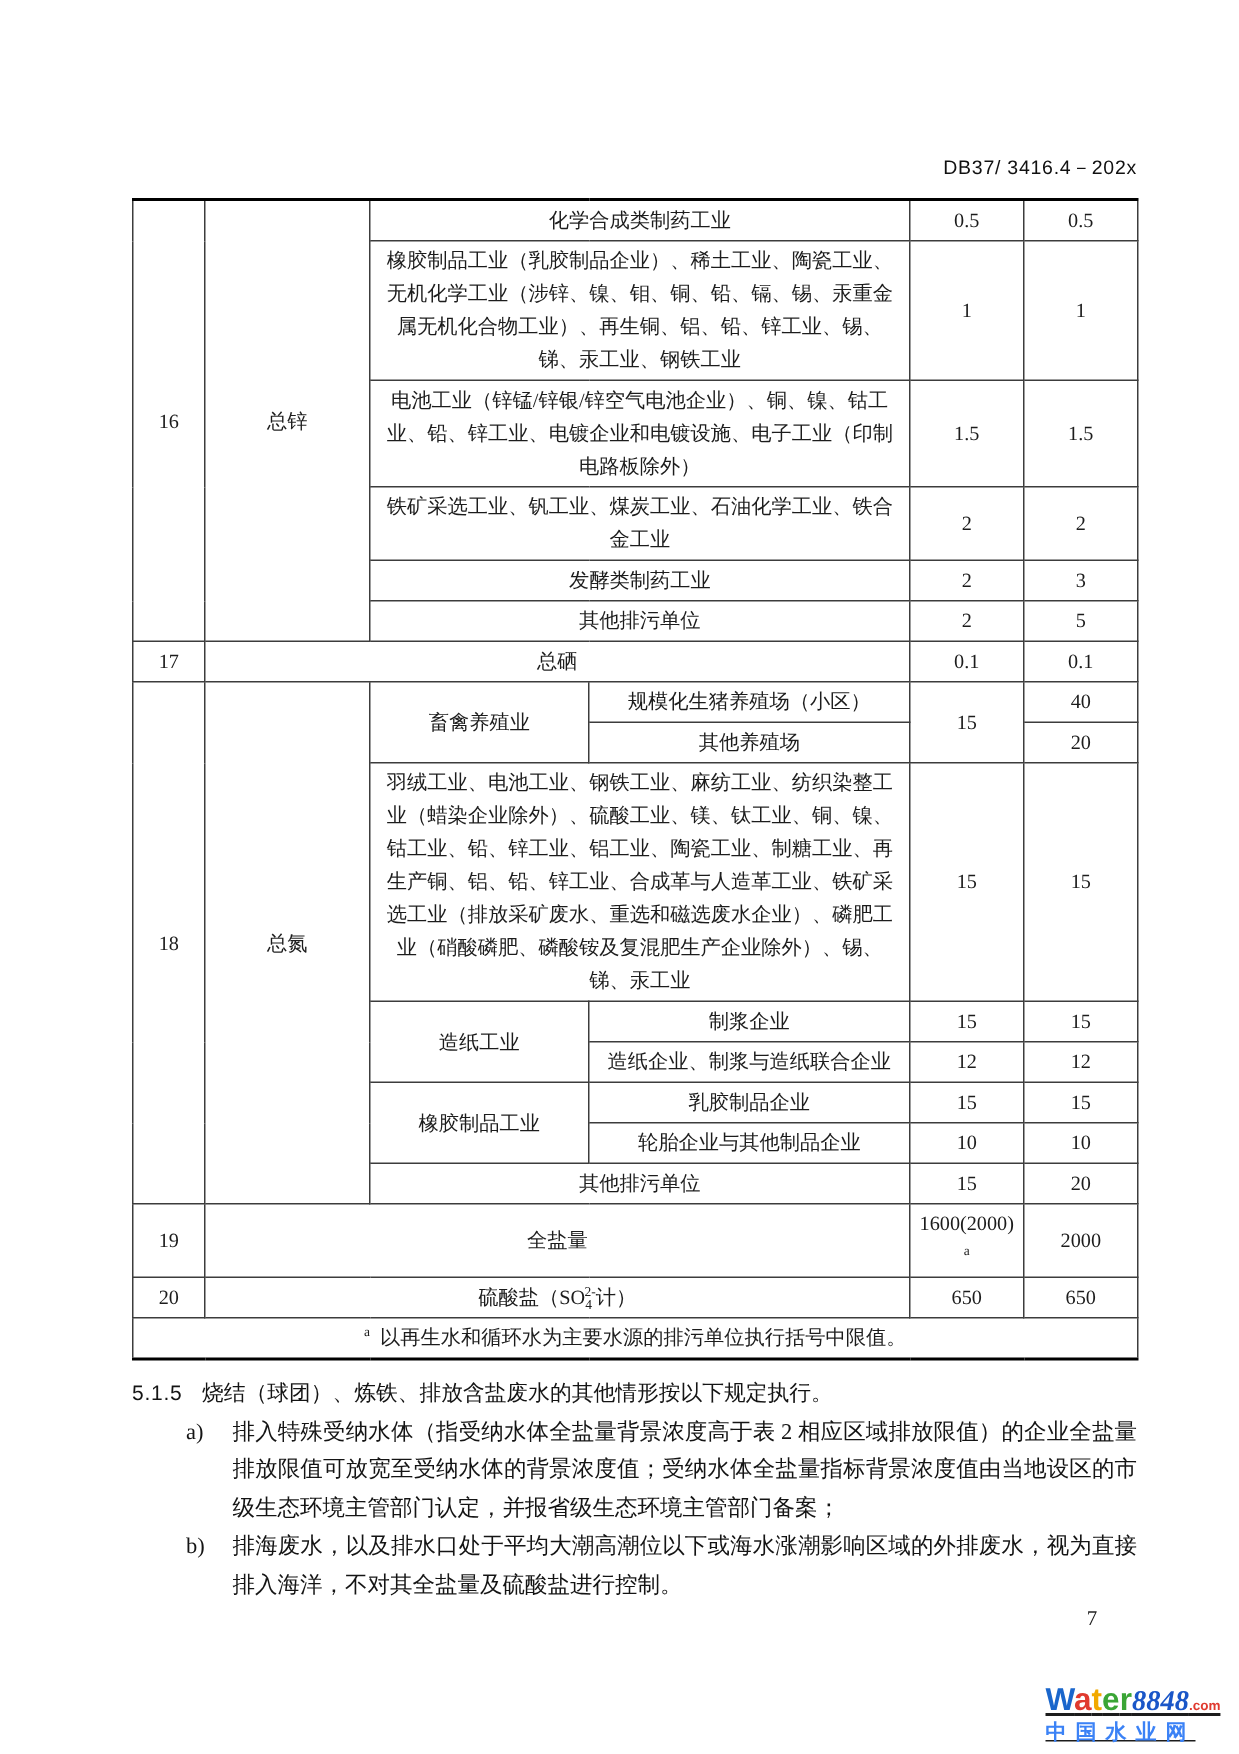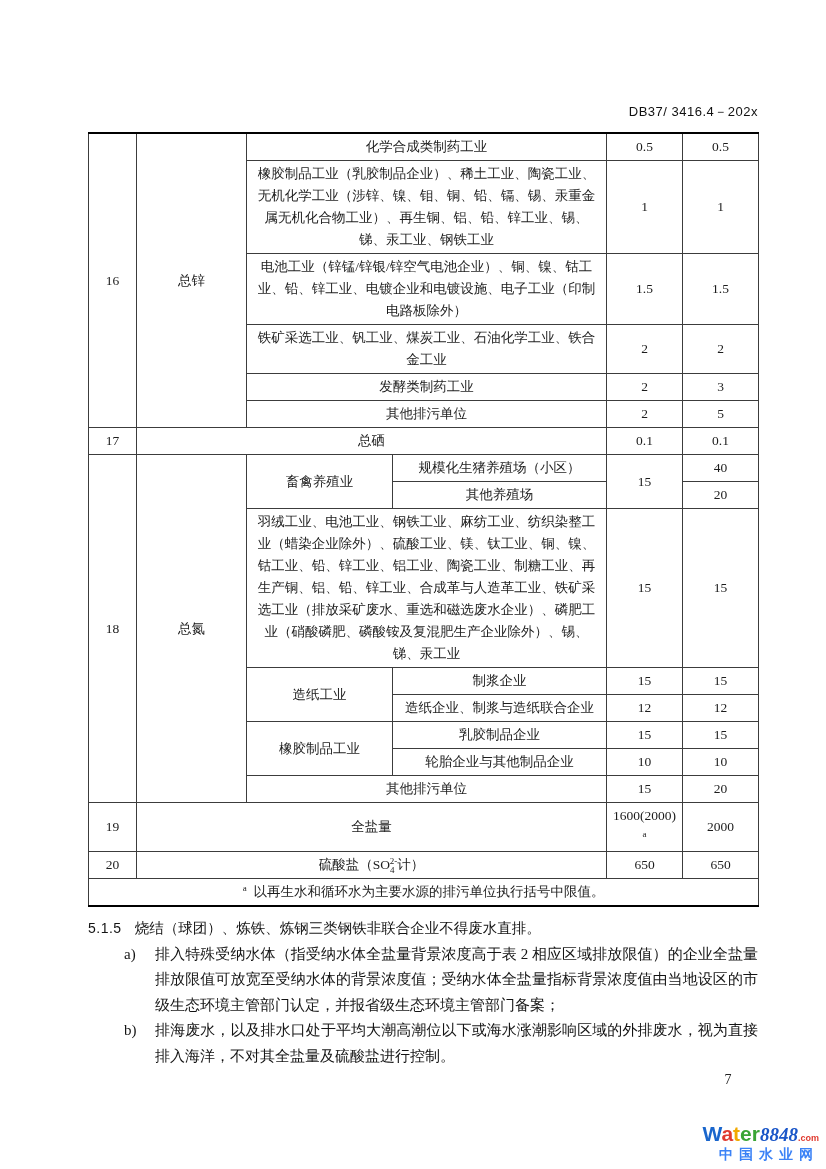--- a/index.html
+++ b/index.html
@@ -43,22 +43,22 @@
     margin:0;text-align:justify;text-justify:inter-ideograph;
     font-size:15px;line-height:25.5px;color:#141414;
     padding-left:67px;text-indent:-31px;
   }
   .ilabel{display:inline-block;width:31px;text-indent:0;}
   .page-number{
     position:absolute;top:1072px;left:698px;width:60px;text-align:center;
     font-size:14px;color:#222;
   }
   .logo{
-    position:absolute;right:7px;bottom:7px;width:122px;text-align:right;
-    font-family:"Liberation Sans","DejaVu Sans",sans-serif;line-height:1.05;
+    position:absolute;right:7px;bottom:7px;width:122px;text-align:left;
+    font-family:"Liberation Sans","DejaVu Sans",sans-serif;line-height:1.05;text-decoration:underline;
   }
   .logo-line1{white-space:nowrap;font-weight:bold;font-size:21px;}
   .logo-line1 .num{
     font-family:"Liberation Serif","DejaVu Serif",serif;
     font-style:italic;font-size:19px;
   }
   .logo-line1 .tld{font-size:9px;font-weight:bold;vertical-align:baseline;}
   .logo-line2{font-weight:bold;font-size:14px;letter-spacing:6px;margin-top:2px;white-space:nowrap;}
 </style>
 </head>
@@ -173,21 +173,21 @@
         </tr>
       </tbody>
     <tbody>
       <tr>
         <td class="footnote" colspan="6"><sup>a</sup>&nbsp;&nbsp;<span>以再生水和循环水为主要水源的排污单位执行括号中限值。</span></td>
       </tr>
     </tbody>
   </table>
 
   <div class="clauses" id="clauses">
-      <p class="clause"><span class="cnum">5.1.5</span><span>烧结（球团）、炼铁、炼钢三类钢铁非联合企业不得废水直排。</span></p>
+      <p class="clause"><span class="cnum">5.1.5</span><span>烧结（球团）、炼铁、排放含盐废水的其他情形按以下规定执行。</span></p>
       <p class="subitem"><span class="ilabel">a)</span><span>排入特殊受纳水体（指受纳水体全盐量背景浓度高于表 2 相应区域排放限值）的企业全盐量排放限值可放宽至受纳水体的背景浓度值；受纳水体全盐量指标背景浓度值由当地设区的市级生态环境主管部门认定，并报省级生态环境主管部门备案；</span></p>
       <p class="subitem"><span class="ilabel">b)</span><span>排海废水，以及排水口处于平均大潮高潮位以下或海水涨潮影响区域的外排废水，视为直接排入海洋，不对其全盐量及硫酸盐进行控制。</span></p>
     </div>
 </div>
 
 <div class="page-number">7</div>
 
 <div class="logo">
   <div class="logo-line1"><span id="logo-letters"><span style="color: rgb(26, 102, 204);">W</span><span style="color: rgb(224, 58, 47);">a</span><span style="color: rgb(242, 169, 0);">t</span><span style="color: rgb(58, 165, 53);">e</span><span style="color: rgb(58, 165, 53);">r</span></span><span class="num" id="logo-number" style="color: rgb(26, 86, 200);">8848</span><span class="tld" id="logo-tld" style="color: rgb(224, 58, 47);">.com</span></div>
   <div class="logo-line2" id="logo-subtitle" style="color: #3b82f6;">中国水业网</div>

